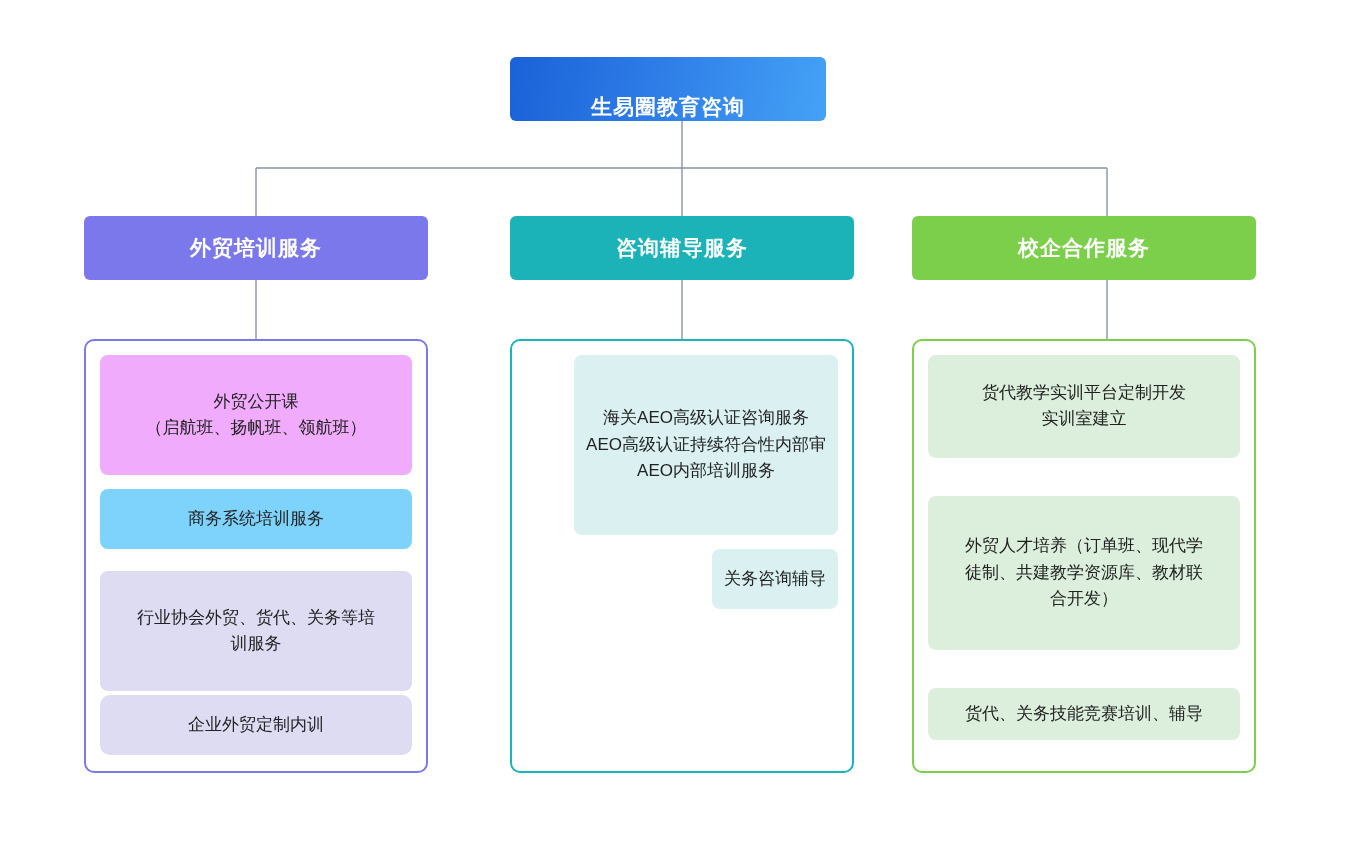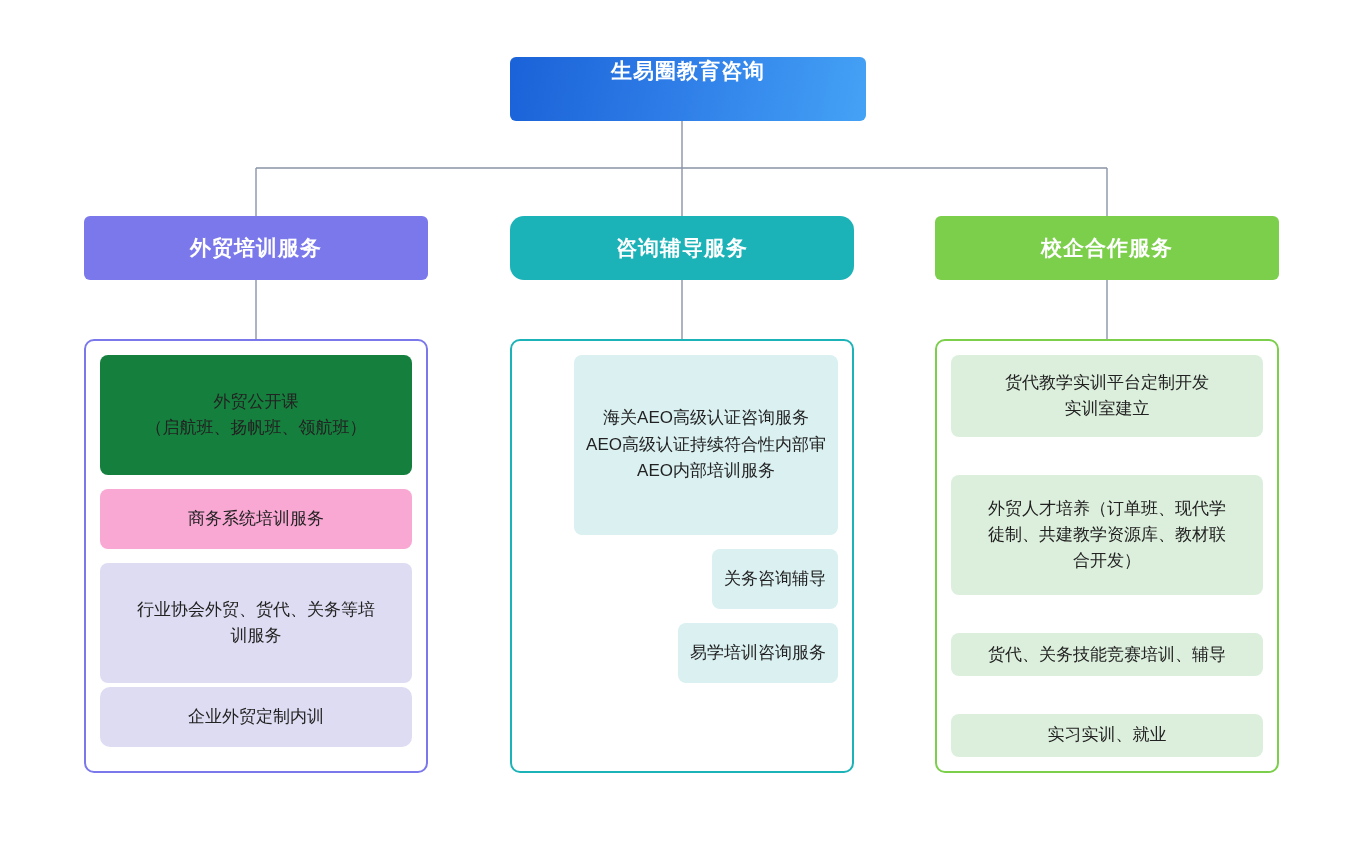--- a/index.html
+++ b/index.html
@@ -31,44 +31,44 @@
     width: 1360px;
     height: 844px;
     z-index: 1;
   }
 
   
   .root-node {
     position: absolute;
     left: 510px;
     top: 57px;
-    width: 356px;
+    width: 316px;
     height: 64px;
     border-radius: 6px;
     background: linear-gradient(100deg, #1a62d8 0%, #2f7ee8 48%, #44a2f5 100%);
     color: #ffffff;
     display: flex;
-    align-items: flex-start;
+    align-items: flex-end;
     justify-content: center;
     font-size: 21px;
     font-weight: bold;
     letter-spacing: 1px;
     z-index: 3;
   }
 
   
   .column {
     position: absolute;
     top: 216px;
     width: 324px;
     z-index: 3;
   }
   .col-0 { left: 84px; }
   .col-1 { left: 510px; }
-  .col-2 { left: 935px; }
+  .col-2 { left: 912px; }
 
   .category-header {
     width: 344px;
     height: 64px;
     border-radius: 6px;
     display: flex;
     align-items: center;
     justify-content: center;
     color: #ffffff;
     font-size: 21px;
@@ -102,21 +102,21 @@
     text-align: center;
     color: #222222;
     font-size: 17px;
     line-height: 1.55;
     padding: 8px 12px;
   }
   .item-line { display: block; }
 
   
   .hdr-purple { background: #7b78ec; }
-  .hdr-teal   { background: #1cb3b8; border-radius: 14px; }
+  .hdr-teal   { background: #1cb3b8; }
   .hdr-green  { background: #7ccf4b; }
 
   
   .box-purple { border-color: #7b78ec; }
   .box-teal   { border-color: #1cb3b8; align-items: flex-end; }
   .box-green  { border-color: #7ccf4b; gap: 24px; }
 
   
   .fill-purple { background: #dedcf3; }
   .fill-teal   { background: #daf0f1; }
@@ -145,27 +145,27 @@
   <div class="root-node">
     <span>生易圈教育咨询</span>
   </div>
 
   <div id="columns-host">
       <div class="column col-0">
         <div class="category-header hdr-purple" style="background: rgb(123, 120, 236);">
           <span>外贸培训服务</span>
         </div>
         <div class="items-container box-purple" style="border-color: rgb(123, 120, 236);">
-          <div class="item-box fill-purple" style="height: 120px; margin-bottom: 14px; background: #15803d;">
+          <div class="item-box fill-purple" style="height: 120px; margin-bottom: 14px; background: #f0abfc;">
             <div>
               <span class="item-line">外贸公开课</span>
               <span class="item-line">（启航班、扬帆班、领航班）</span>
             </div>
           </div>
-          <div class="item-box fill-purple" style="height: 60px; margin-bottom: 14px; background: #f9a8d4;">
+          <div class="item-box fill-purple" style="height: 60px; margin-bottom: 22px; background: #7dd3fc;">
             <div>
               <span class="item-line">商务系统培训服务</span>
             </div>
           </div>
           <div class="item-box fill-purple" style="height: 120px; margin-bottom: 4px; background: rgb(222, 220, 243);">
             <div>
               <span class="item-line">行业协会外贸、货代、关务等培</span>
               <span class="item-line">训服务</span>
             </div>
           </div>
@@ -186,25 +186,20 @@
               <span class="item-line">海关AEO高级认证咨询服务</span>
               <span class="item-line">AEO高级认证持续符合性内部审</span>
               <span class="item-line">AEO内部培训服务</span>
             </div>
           </div>
           <div class="item-box fill-teal" style="height: 60px; margin-bottom: 14px; background: rgb(218, 240, 241);">
             <div>
               <span class="item-line">关务咨询辅导</span>
             </div>
           </div>
-          <div class="item-box fill-teal" style="height: 60px; margin-bottom: 0px; background: rgb(218, 240, 241);">
-            <div>
-              <span class="item-line">易学培训咨询服务</span>
-            </div>
-          </div>
         </div>
       </div>
       <div class="column col-2">
         <div class="category-header hdr-green" style="background: rgb(124, 207, 75);">
           <span>校企合作服务</span>
         </div>
         <div class="items-container box-green" style="border-color: rgb(124, 207, 75);">
           <div class="item-box fill-green" style="height: 102.857px; margin-bottom: 14px; background: rgb(220, 239, 220);">
             <div>
               <span class="item-line">货代教学实训平台定制开发</span>
@@ -216,22 +211,17 @@
               <span class="item-line">外贸人才培养（订单班、现代学</span>
               <span class="item-line">徒制、共建教学资源库、教材联</span>
               <span class="item-line">合开发）</span>
             </div>
           </div>
           <div class="item-box fill-green" style="height: 51.4286px; margin-bottom: 14px; background: rgb(220, 239, 220);">
             <div>
               <span class="item-line">货代、关务技能竞赛培训、辅导</span>
             </div>
           </div>
-          <div class="item-box fill-green" style="height: 51.4286px; margin-bottom: 0px; background: rgb(220, 239, 220);">
-            <div>
-              <span class="item-line">实习实训、就业</span>
-            </div>
-          </div>
         </div>
       </div>
     </div>
 
 </div>
 
 </body></html>

